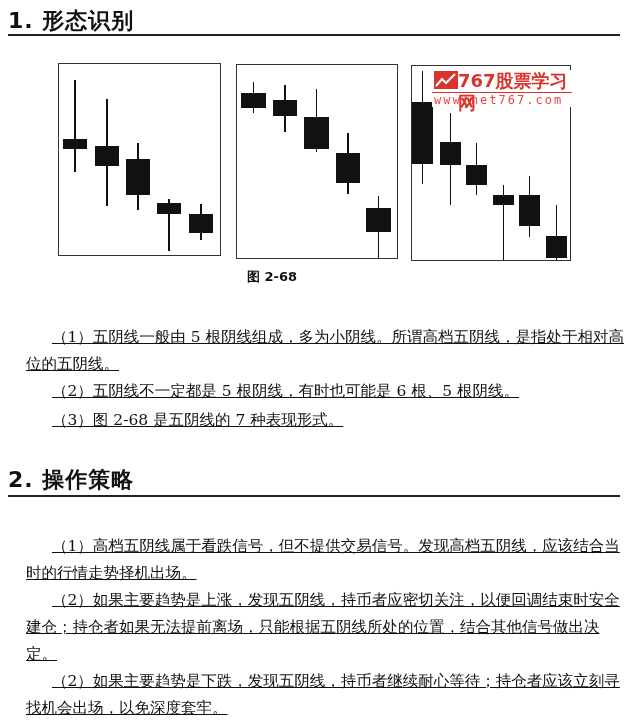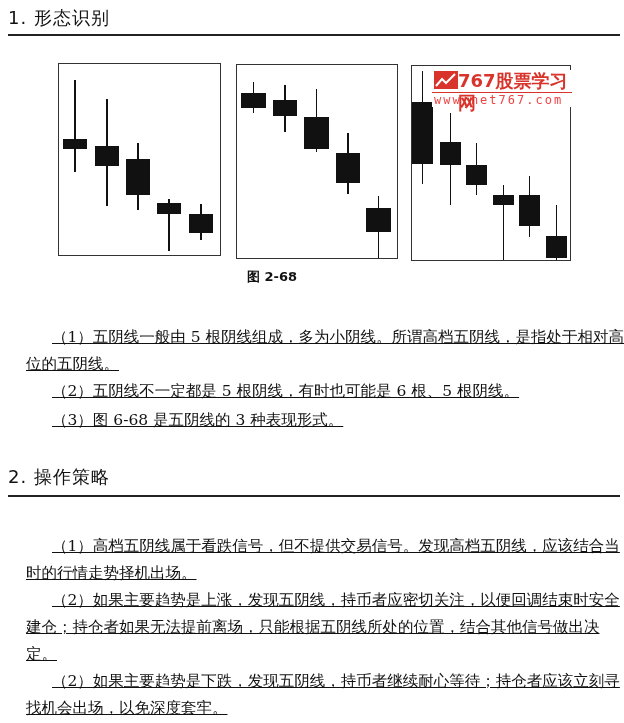--- a/index.html
+++ b/index.html
@@ -1,17 +1,17 @@
 <!DOCTYPE html>
 <html><head>
 <meta charset="utf-8">
 <style>
   html, body { margin:0; padding:0; background:#fff; }
   body { width:624px; height:723px; position:relative; overflow:hidden; font-family:"DejaVu Serif","Liberation Serif",serif; color:#111; }
-  .h { position:absolute; left:8px; font-family:"DejaVu Sans","Liberation Sans",sans-serif; font-weight:normal; font-size:18px; letter-spacing:1px; }
+  .h { position:absolute; left:8px; font-family:"DejaVu Sans","Liberation Sans",sans-serif; font-weight:bold; font-size:22px; letter-spacing:1px; }
   .rule { position:absolute; left:8px; height:2px; background:#222; }
   .panel { position:absolute; border:1.5px solid #333; background:#fff; box-sizing:border-box; }
   .wick { position:absolute; width:1.5px; background:#111; }
   .body { position:absolute; background:#111; }
   .caption { position:absolute; left:0; width:544px; top:268px; text-align:center; font-family:"DejaVu Sans","Liberation Sans",sans-serif; font-weight:bold; font-size:13px; }
   .p { position:absolute; left:26px; width:600px; font-size:15.5px; line-height:27px;text-decoration:underline; }
   .p .ind { display:inline-block; width:26px; }
   .wm { position:absolute; left:432px; top:70px; width:140px; background:#fff; }
   .wm .t { color:#d9342b; font-size:18px; font-weight:bold; font-family:"DejaVu Sans","Liberation Sans",sans-serif; padding-left:26px; position:relative; height:22px; line-height:22px; }
   .wm .t svg { position:absolute; left:2px; top:1px; }
@@ -66,20 +66,20 @@
         <rect width="24" height="18" fill="#d9342b"></rect>
         <polyline points="2,15 8,8 12,12 21,3" fill="none" stroke="#fff" stroke-width="2"></polyline>
       </svg><span>767股票学习网</span></div>
   <div class="u">www.net767.com</div>
 </div>
 
 <div class="caption">图 2-68</div>
 
 <div class="p" style="top:324px;"><span class="ind"></span><span>（1）五阴线一般由 5 根阴线组成，多为小阴线。所谓高档五阴线，是指处于相对高位的五阴线。</span></div>
 <div class="p" style="top:378px;"><span class="ind"></span><span>（2）五阴线不一定都是 5 根阴线，有时也可能是 6 根、5 根阴线。</span></div>
-<div class="p" style="top:407px;"><span class="ind"></span><span>（3）图 6-68 是五阴线的 3 种表现形式。</span></div>
+<div class="p" style="top:407px;"><span class="ind"></span><span>（3）图 2-68 是五阴线的 7 种表现形式。</span></div>
 
 <div class="h" style="top:465px;text-align:center;">2. 操作策略</div>
 <div class="rule" style="top:495px; width:612px;"></div>
 
 <div class="p" style="top:533px;"><span class="ind"></span><span>（1）高档五阴线属于看跌信号，但不提供交易信号。发现高档五阴线，应该结合当时的行情走势择机出场。</span></div>
 <div class="p" style="top:587px;"><span class="ind"></span><span>（2）如果主要趋势是上涨，发现五阴线，持币者应密切关注，以便回调结束时安全建仓；持仓者如果无法提前离场，只能根据五阴线所处的位置，结合其他信号做出决定。</span></div>
 <div class="p" style="top:668px;"><span class="ind"></span><span>（2）如果主要趋势是下跌，发现五阴线，持币者继续耐心等待；持仓者应该立刻寻找机会出场，以免深度套牢。</span></div>
 
 </body></html>

